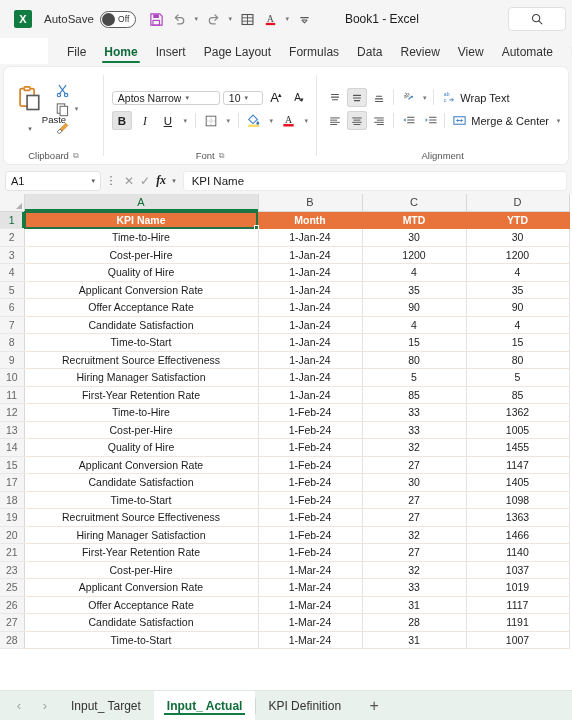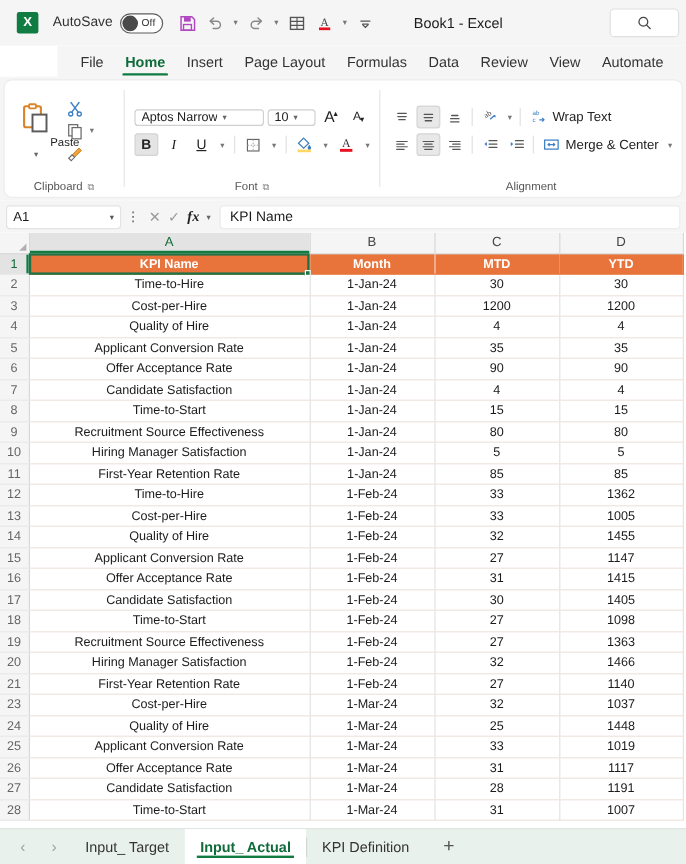--- a/index.html
+++ b/index.html
@@ -588,27 +588,20 @@
           <td class="cell">1455</td>
         </tr>
         <tr>
           <td class="rowhead">15</td>
           <td class="cell">Applicant Conversion Rate</td>
           <td class="cell">1-Feb-24</td>
           <td class="cell">27</td>
           <td class="cell">1147</td>
         </tr>
         <tr>
-          <td class="rowhead">16</td>
-          <td class="cell">Offer Acceptance Rate</td>
-          <td class="cell">1-Feb-24</td>
-          <td class="cell">31</td>
-          <td class="cell">1415</td>
-        </tr>
-        <tr>
           <td class="rowhead">17</td>
           <td class="cell">Candidate Satisfaction</td>
           <td class="cell">1-Feb-24</td>
           <td class="cell">30</td>
           <td class="cell">1405</td>
         </tr>
         <tr>
           <td class="rowhead">18</td>
           <td class="cell">Time-to-Start</td>
           <td class="cell">1-Feb-24</td>
@@ -635,27 +628,20 @@
           <td class="cell">1-Feb-24</td>
           <td class="cell">27</td>
           <td class="cell">1140</td>
         </tr>
         <tr>
           <td class="rowhead">23</td>
           <td class="cell">Cost-per-Hire</td>
           <td class="cell">1-Mar-24</td>
           <td class="cell">32</td>
           <td class="cell">1037</td>
-        </tr>
-        <tr>
-          <td class="rowhead">24</td>
-          <td class="cell">Quality of Hire</td>
-          <td class="cell">1-Mar-24</td>
-          <td class="cell">25</td>
-          <td class="cell">1448</td>
         </tr>
         <tr>
           <td class="rowhead">25</td>
           <td class="cell">Applicant Conversion Rate</td>
           <td class="cell">1-Mar-24</td>
           <td class="cell">33</td>
           <td class="cell">1019</td>
         </tr>
         <tr>
           <td class="rowhead">26</td>

